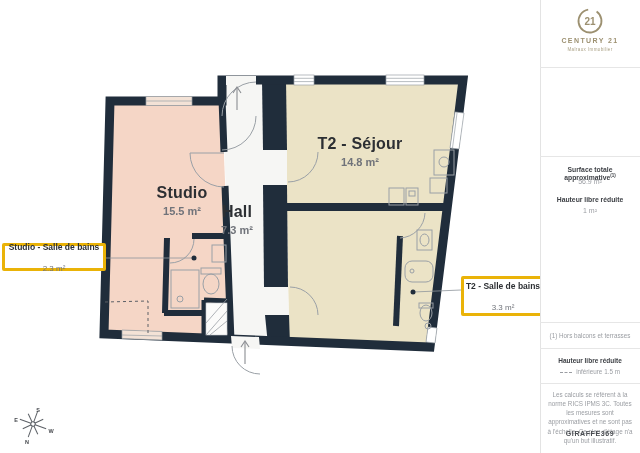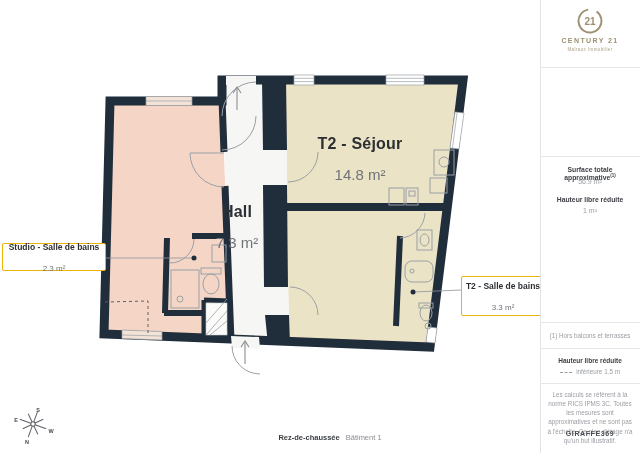--- a/index.html
+++ b/index.html
@@ -4,24 +4,24 @@
 <style>
   html,body{margin:0;padding:0;background:#fff;}
   .stage{position:relative;width:640px;height:453px;background:#ffffff;overflow:hidden;
          font-family:"Liberation Sans","DejaVu Sans",sans-serif;}
   .abs{position:absolute;}
   svg{display:block;}
 
   
   .room-label{position:absolute;text-align:center;pointer-events:none;}
   .room-label .name{font-weight:bold;font-size:16px;color:#2c2f33;letter-spacing:.2px;}
-  .room-label .area{font-size:15px;color:#70737a;margin-top:13px;}
-
-  
-  .callout{position:absolute;background:#ffffff;border:1px solid #eab308;border-radius:2px;
+  .room-label .area{font-size:11px;color:#70737a;margin-top:3px;font-weight:bold;}
+
+  
+  .callout{position:absolute;background:#ffffff;border:3px solid #eab308;border-radius:2px;
            display:flex;flex-direction:column;align-items:center;justify-content:center;
            text-align:center;padding:1px 2px;box-sizing:border-box;}
   .callout .name{font-weight:bold;font-size:8.5px;color:#2c2f33;white-space:nowrap;}
   .callout .area{font-size:8px;color:#70737a;margin-top:12px;}
 
   
   .floor-caption{position:absolute;left:230px;top:433px;width:200px;text-align:center;font-size:7.5px;}
   .floor-caption .floor{font-weight:bold;color:#3a3d42;}
   .floor-caption .bld{color:#8a8d92;margin-left:6px;}
 
@@ -175,37 +175,38 @@
         <text x="51" y="433">W</text>
         <text x="27" y="444">N</text>
       </g>
     </g>
   </svg>
 
   <div class="room-label" style="left:300px;top:135px;width:120px">
     <div class="name">T2 - Séjour</div>
     <div class="area">14.8 m²</div>
   </div>
+  <div class="room-label" style="left:132px;top:184px;width:100px">
+    <div class="name">Studio</div>
+    <div class="area">15.5 m²</div>
+  </div>
   <div class="room-label" style="left:208px;top:203px;width:58px">
     <div class="name">Hall</div>
     <div class="area">7.3 m²</div>
   </div>
 
   <div class="callout" style="left:2px;top:243px;width:104px;height:28px">
     <div class="name">Studio - Salle de bains</div>
     <div class="area">2.3 m²</div>
   </div>
   <div class="callout" style="left:461px;top:276px;width:84px;height:40px">
     <div class="name">T2 - Salle de bains</div>
     <div class="area">3.3 m²</div>
   </div>
 
-  <div class="floor-caption">
-    <span class="floor">Rez-de-chaussée</span><span class="bld">Bâtiment 1</span>
-  </div>
 
   <div class="sidebar"></div>
 
   <svg class="abs" style="left:558px;top:6px" width="64" height="30" viewBox="0 0 64 30">
     <circle cx="32" cy="15" r="11.5" fill="none" stroke="#9c9070" stroke-width="1.8" stroke-dasharray="63 9" transform="rotate(-55 32 15)"></circle>
     <text x="32" y="19" font-size="10" font-weight="bold" fill="#9c9070" text-anchor="middle">21</text>
   </svg>
   <div class="brand-name">CENTURY 21</div>
   <div class="brand-tag">Malraux Immobilier</div>
 

